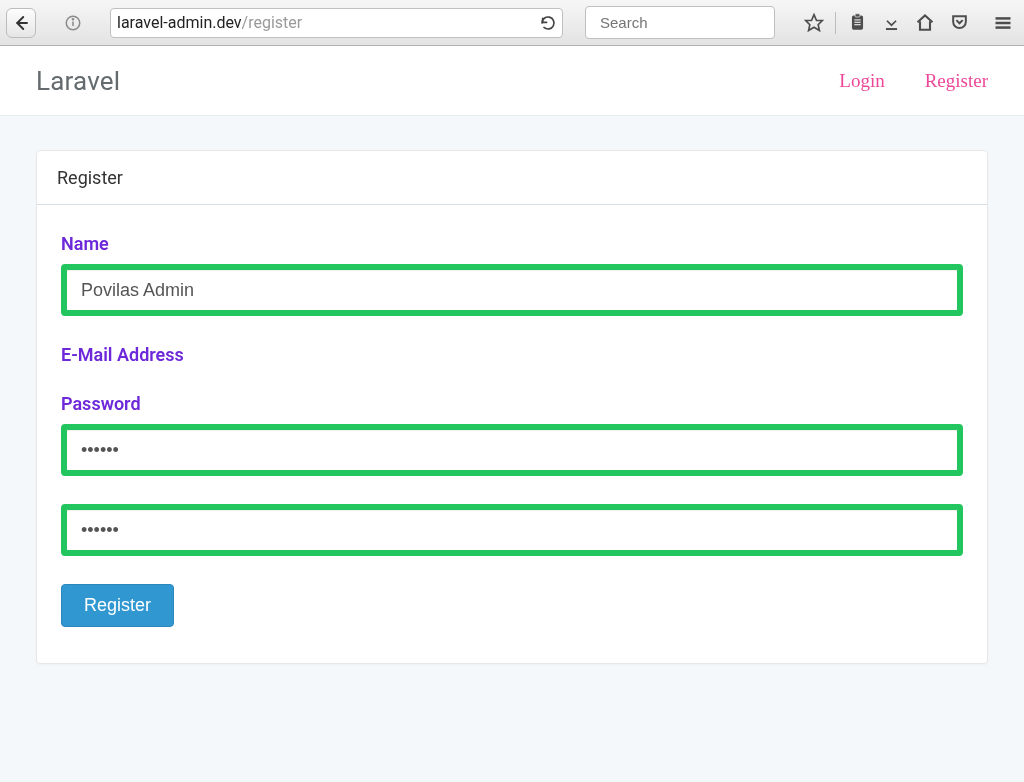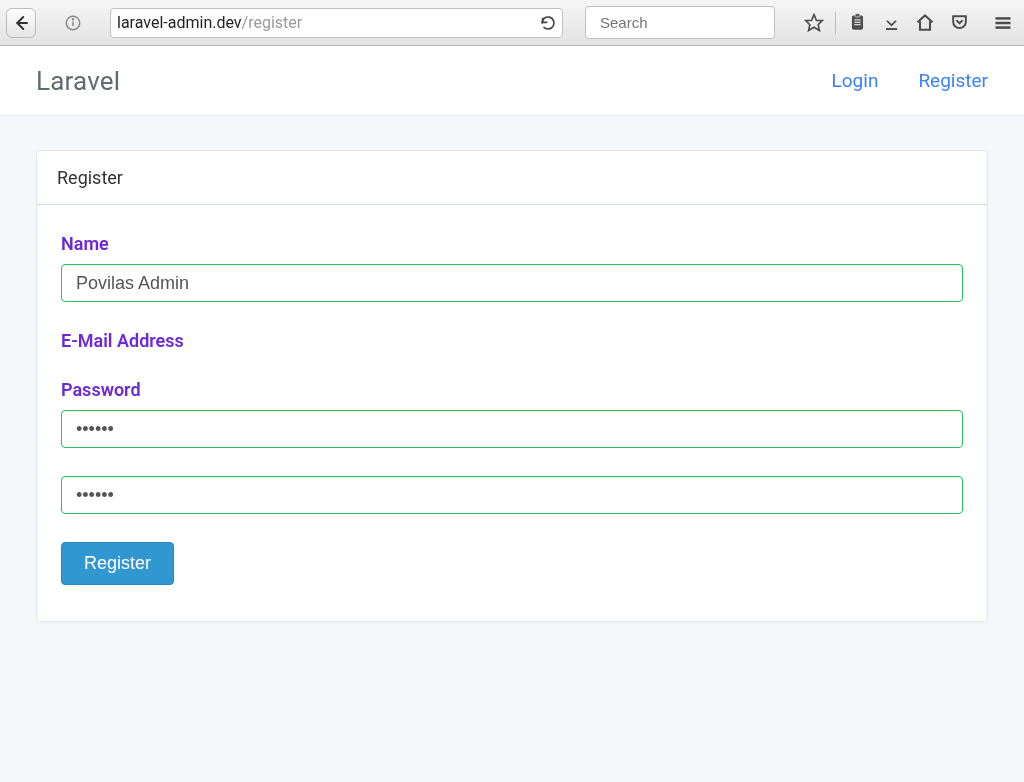--- a/index.html
+++ b/index.html
@@ -49,36 +49,36 @@
     .chrome-sep { width:1px;height:22px;background:#bdbdbd;margin:0 2px;}
     svg { display:block; }
 
     
     .navbar {
       height:70px;background:#fff;border-bottom:1px solid #e4ecef;
       display:flex;align-items:center;padding:0 36px;justify-content:space-between;
     }
     .brand { font-size:26px;font-weight:400;color:#636b6f;letter-spacing:0.2px; }
     .nav-links { display:flex;gap:40px;font-size:19px;color:#636b6f; }
-    .nav-links a { color:#3b82f6;text-decoration:none;cursor:pointer;}
+    .nav-links a { color:#ec4899;text-decoration:none;cursor:pointer;font-family:Liberation Serif, serif;}
 
     
     .page { padding:34px 36px; }
     .panel {
       background:#fff;border:1px solid #e7e7e7;border-radius:4px;
       box-shadow:0 1px 2px rgba(0,0,0,0.03);
     }
     .panel-heading {
       padding:16px 20px;font-size:18px;color:#333;border-bottom:1px solid #d3e0e9;
     }
     .panel-body { padding:28px 24px 36px 24px; }
     .form-group { margin-bottom:28px; }
     .form-label { display:block;font-size:18px;font-weight:600;color:#6d28d9;margin-bottom:10px;}
     .form-control {
-      width:100%;height:38px;border:1px solid #22c55e;border-radius:4px;
+      width:100%;height:52px;border:6px solid #22c55e;border-radius:4px;
       padding:0 14px;font-size:18px;color:#555;background:#fff;
       box-shadow: inset 0 1px 1px rgba(0,0,0,.07);
     }
     .btn-primary {
       background:#3097d1;color:#fff;border:1px solid #2a88bd;
       font-size:18px;padding:10px 22px;border-radius:4px;cursor:pointer;
     }
   </style>
 </head>
 <body>

